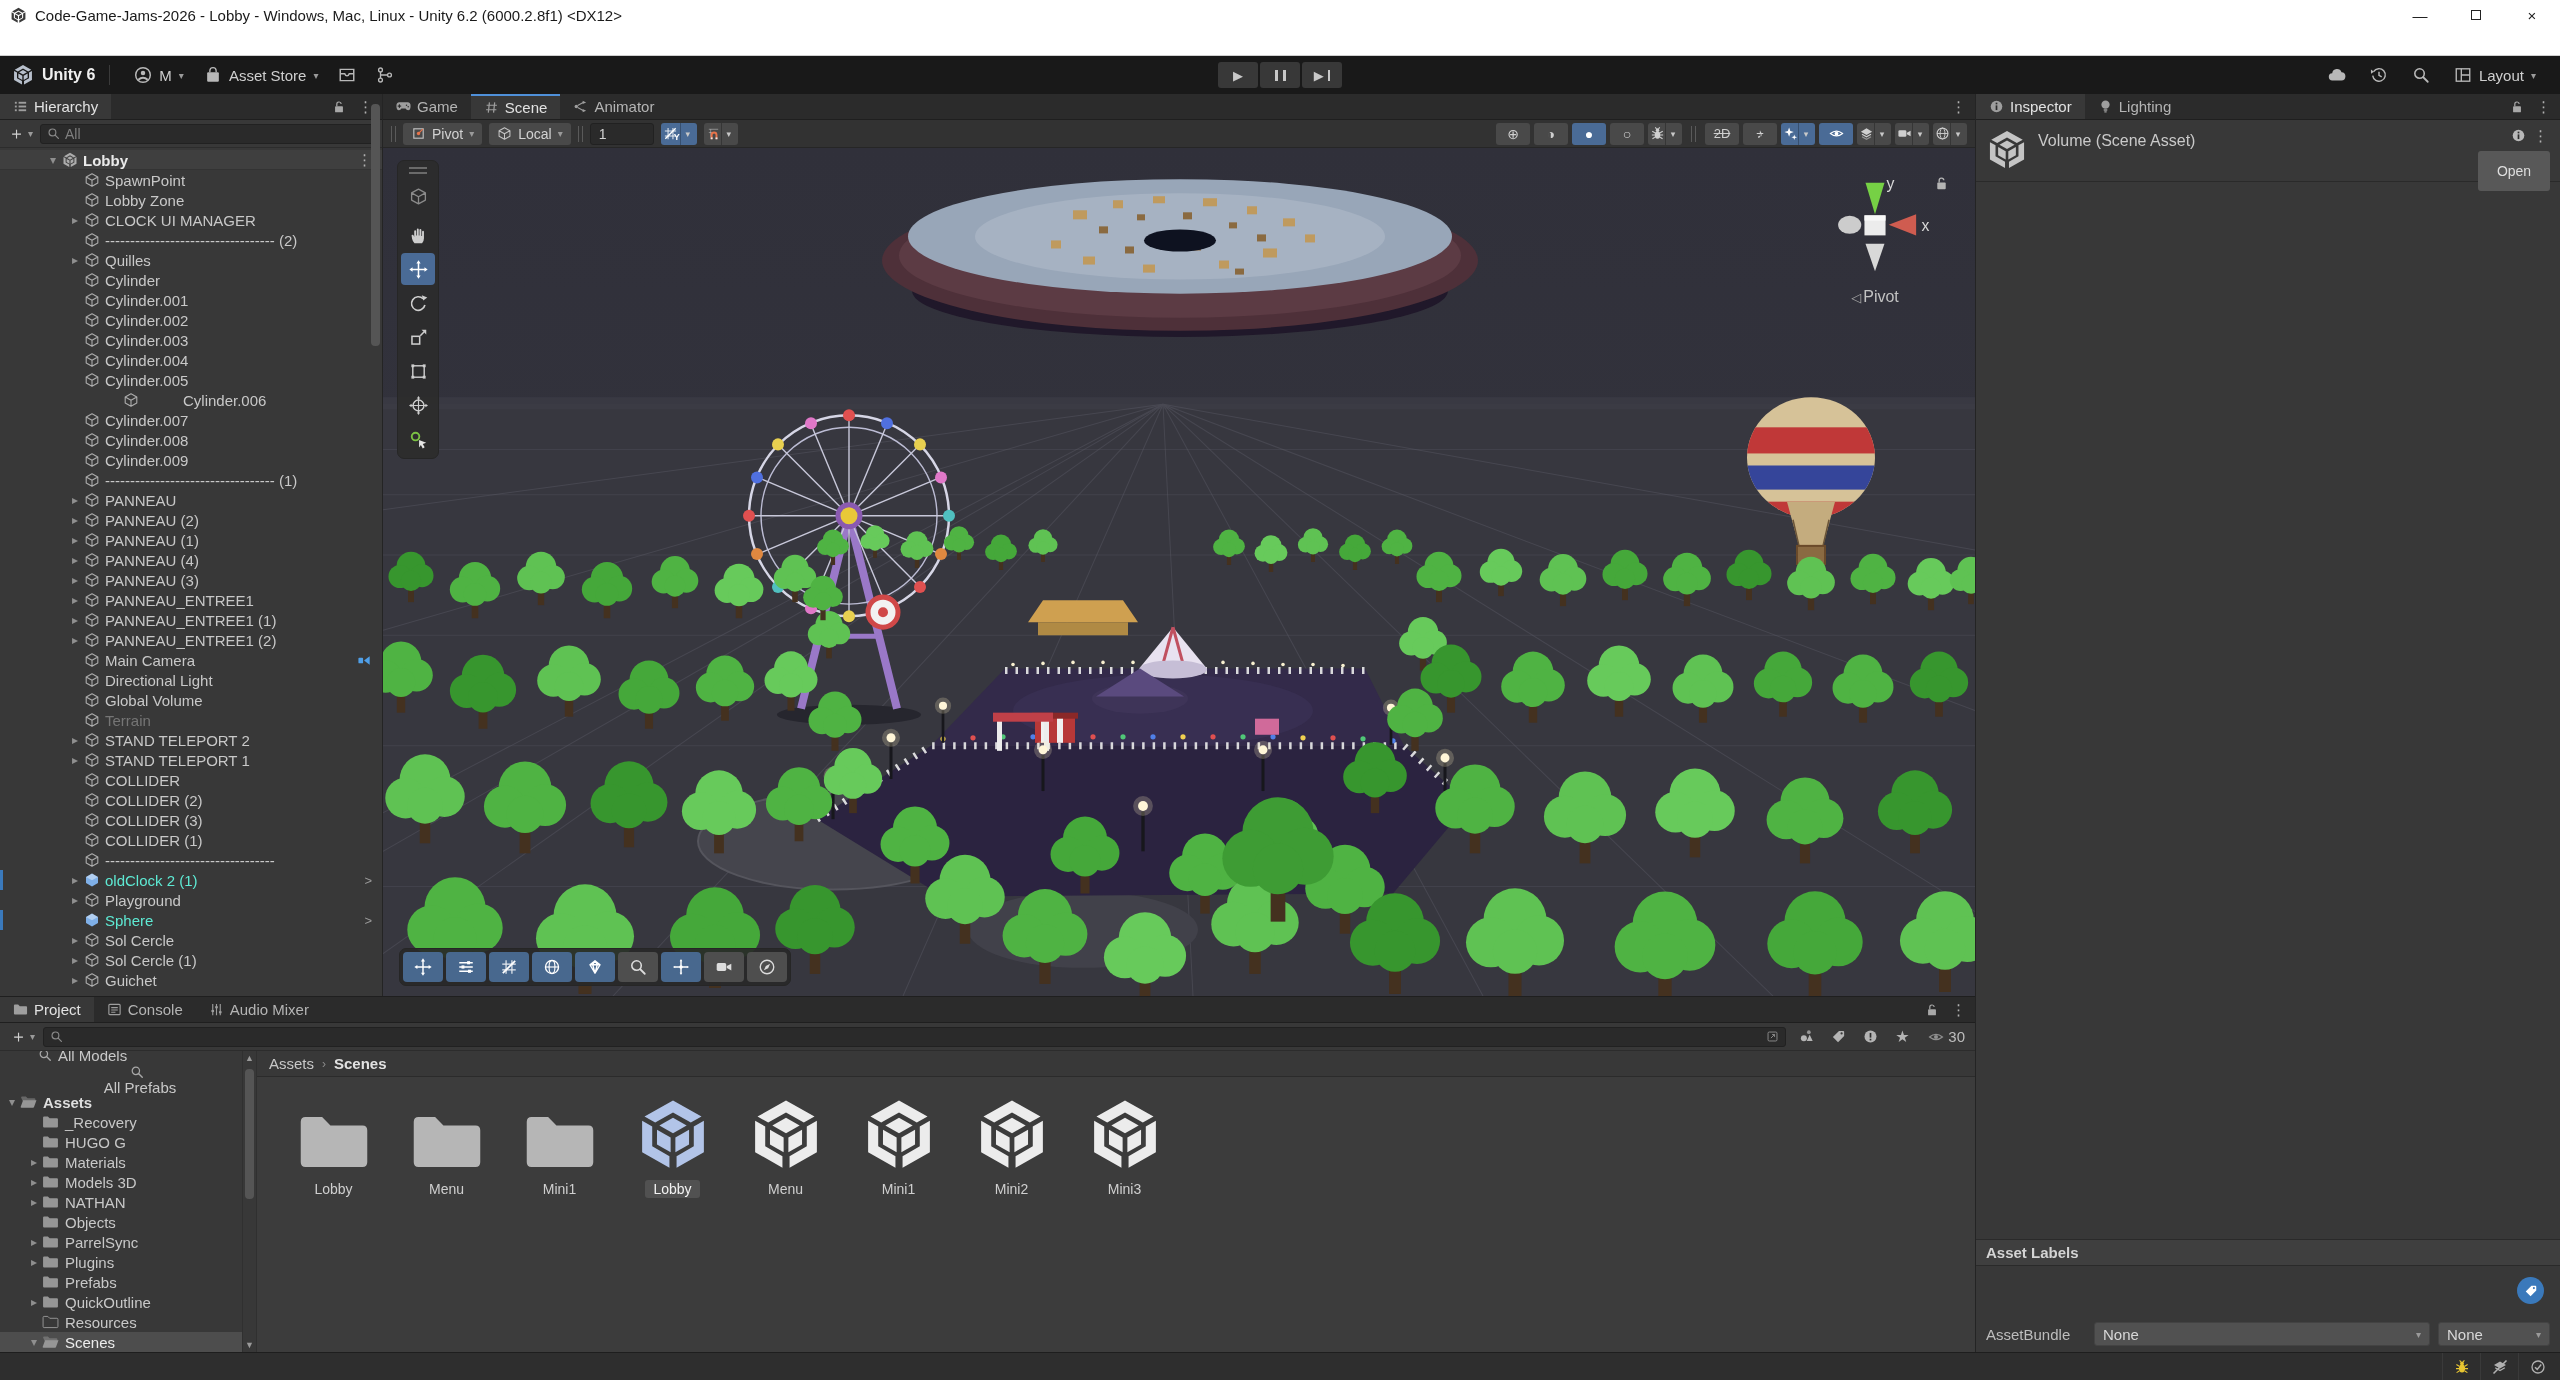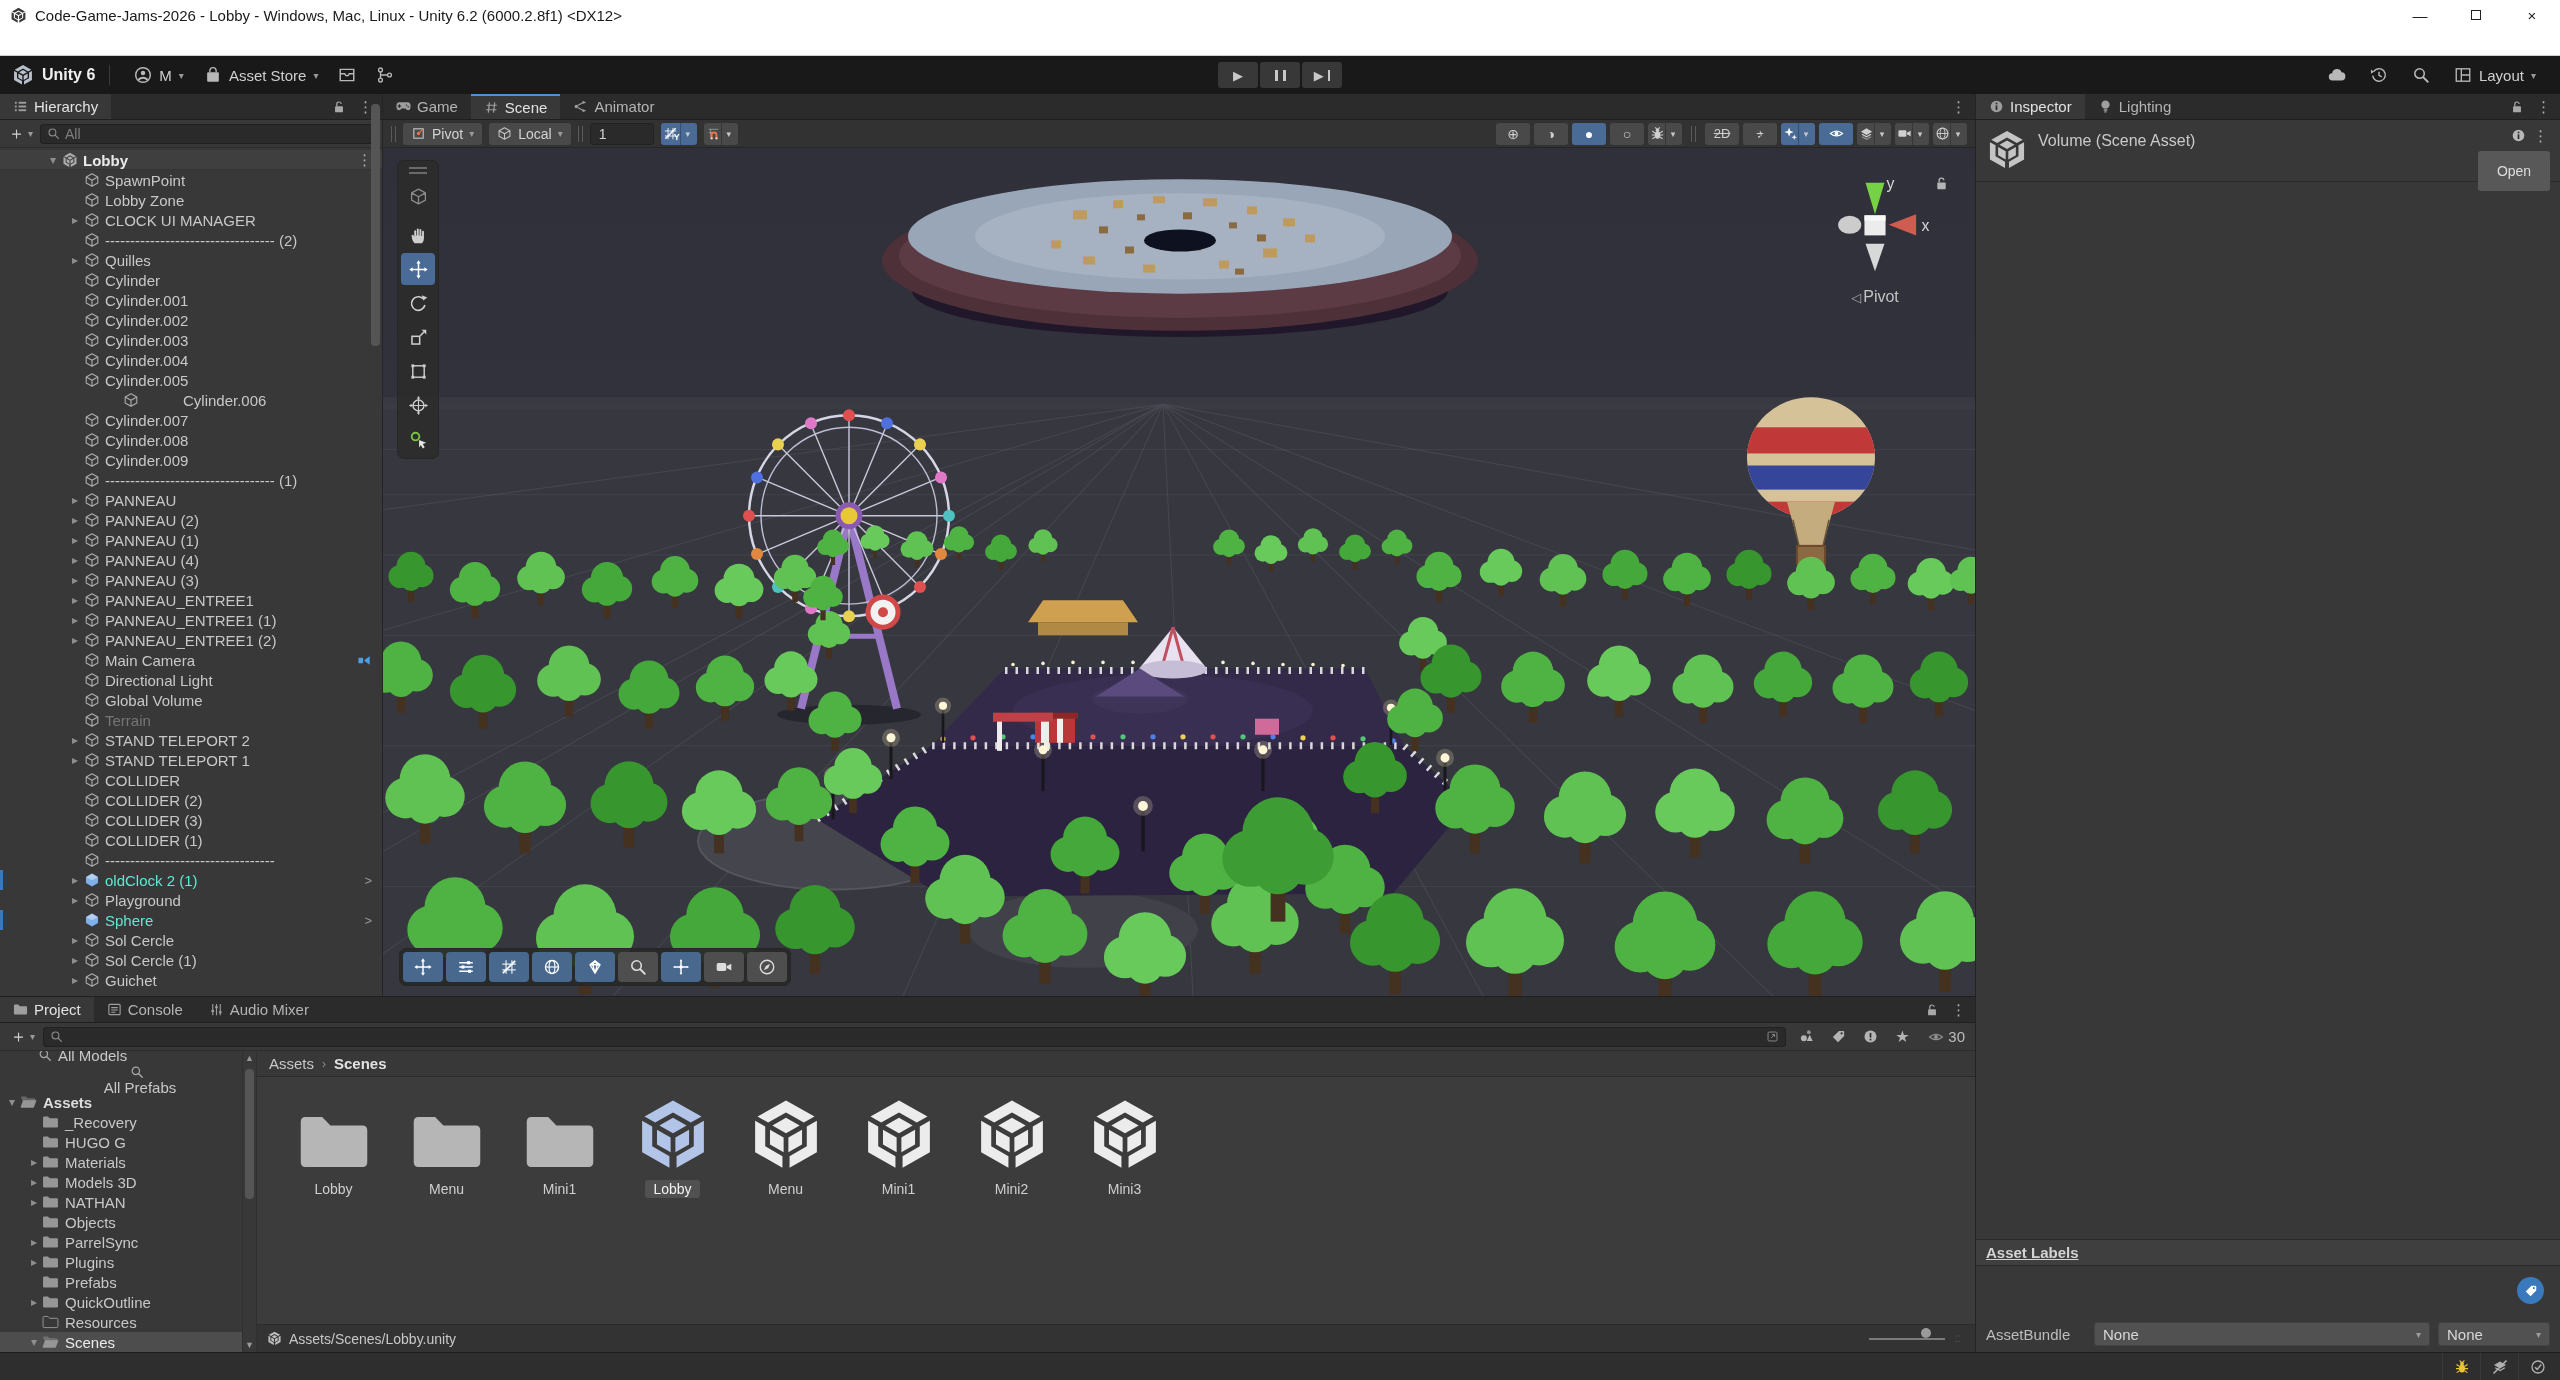--- a/index.html
+++ b/index.html
@@ -115,21 +115,21 @@
 
   
   .inspector { width:585px; background:#383838; border-left:1px solid #242424; display:flex; flex-direction:column; }
   .insp-header { height:62px; border-bottom:1px solid #2a2a2a; position:relative; padding:9px 10px; display:flex; gap:10px; }
   .insp-header .bigic { width:42px; height:42px; color:#c4c4c4; }
   .insp-title { color:#c9c9c9; font-size:16px; margin-top:3px; }
   .insp-help { position:absolute; right:34px; top:8px; width:15px; height:15px; color:#b8b8b8; }
   .insp-kebab { position:absolute; right:12px; top:7px; }
   .open-btn { position:absolute; right:10px; top:31px; width:72px; height:40px; background:#585858; border-radius:3px; color:#dedede; font-size:14px; display:flex; align-items:center; justify-content:center; }
   .insp-body { flex:1; }
-  .al-header { height:27px; background:#3f3f3f; border-top:1px solid #2a2a2a; border-bottom:1px solid #2a2a2a; display:flex; align-items:center; padding-left:10px; color:#d4d4d4; font-weight:bold; font-size:15px;text-decoration:underline; }
+  .al-header { height:27px; background:#3f3f3f; border-top:1px solid #2a2a2a; border-bottom:1px solid #2a2a2a; display:flex; align-items:center; padding-left:10px; color:#d4d4d4; font-weight:bold; font-size:15px; }
   .al-area { height:50px; position:relative; }
   .tag-btn { position:absolute; right:16px; top:11px; width:27px; height:27px; border-radius:50%; background:#3a79bb; display:flex; align-items:center; justify-content:center; color:#fff; }
   .tag-btn .ic { width:14px; height:14px; }
   .bundle-row { height:36px; display:flex; align-items:center; padding:0 10px; gap:8px; }
   .bundle-label { width:100px; color:#bdbdbd; }
   .bundle-select { height:24px; background:#515151; border:1px solid #434343; border-radius:3px; display:flex; align-items:center; padding:0 8px; color:#d8d8d8; }
   .bundle-select.wide { flex:1; }
   .bundle-select.narrow { width:112px; }
   .bundle-select .dd { margin-left:auto; }
 
@@ -1690,31 +1690,20 @@
   </div>
               <div class="p-item scene">
     <div class="iconbox">
                   <svg class="sicon-big">
                     <use href="#sym-unity"></use>
                   </svg>
                 </div>
     <span class="p-label-text">Mini3</span>
   </div>
             </div>
-          <div class="proj-footer">
-            <svg class="ic">
-                <use href="#sym-unity"></use>
-              </svg>
-            <span class="path-text">Assets/Scenes/Lobby.unity</span>
-            <div class="zoom-slider">
-              <div class="zs-track"></div>
-              <div class="zs-thumb"></div>
-              <span class="zs-grip">⁚⁚</span>
-            </div>
-          </div>
         </div>
       </div>
     </div>
   </div>
 
   <div class="inspector">
     <div class="strip" id="insp-strip">
       <div class="tab active">
     <svg class="ic">
             <use href="#sym-info"></use>

